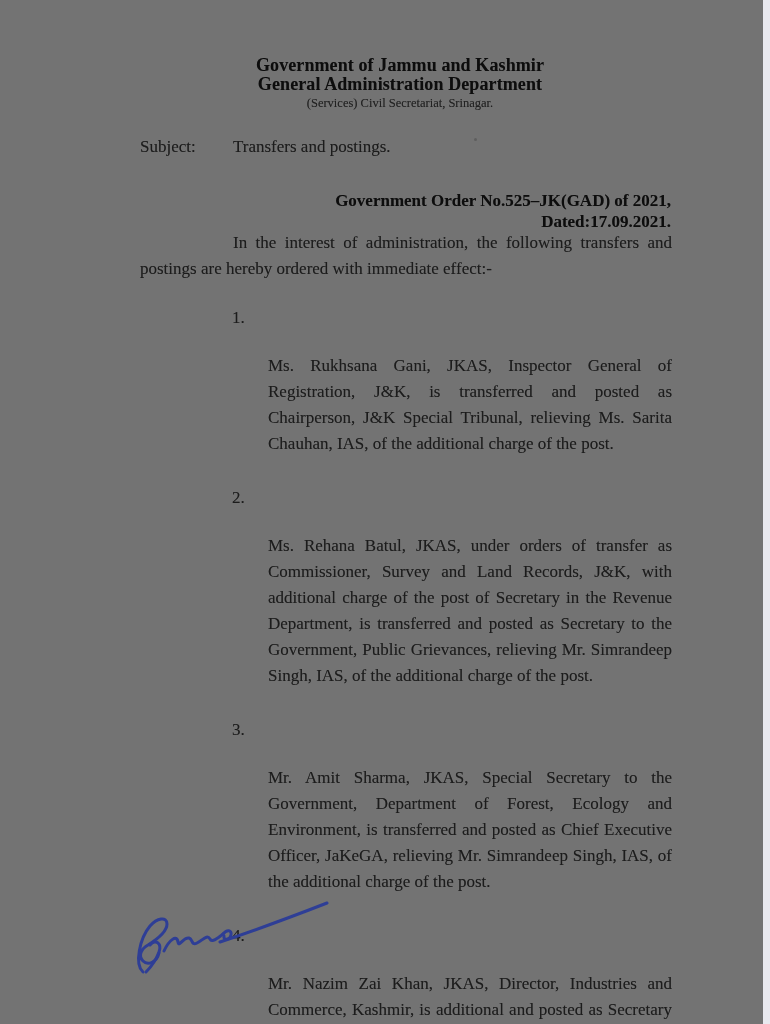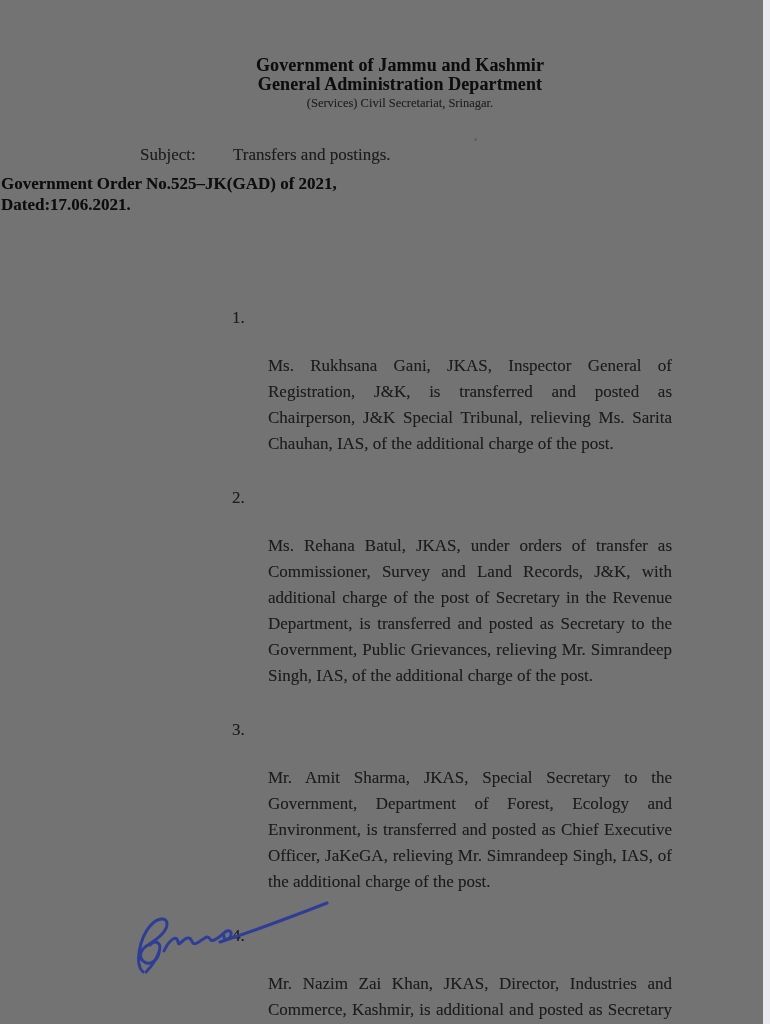--- a/index.html
+++ b/index.html
@@ -41,45 +41,45 @@
     letter-spacing: 0.1px;
   }
   .header .h-sub {
     font-size: 12.5px;
     color: #222;
     margin-top: 2px;
     line-height: 15px;
   }
   .subject-row {
     position: absolute;
-    top: 144px;
+    top: 136px;
     left: 140px;
     font-size: 17px;
     line-height: 22px;
   }
   .subject-row .subject-label {
     display: inline-block;
     width: 93px;
   }
   .speck {
     position: absolute;
     top: 138px;
     left: 474px;
     width: 3px;
     height: 3px;
     background: #555;
     border-radius: 50%;
     opacity: 0.7;
   }
   .order-heading {
     position: absolute;
-    top: 173px;
+    top: 190px;
     left: 1px;
     width: 670px;
-    text-align: left;
+    text-align: right;
     font-size: 17px;
     font-weight: 700;
     color: #0d0d0d;
     line-height: 21px;
   }
   .intro {
     position: absolute;
     top: 230px;
     left: 140px;
     width: 532px;
@@ -138,23 +138,24 @@
   </div>
 
   <div class="subject-row">
     <span class="subject-label">Subject:</span><span>Transfers and postings.</span>
   </div>
 
   <div class="speck"></div>
 
   <div class="order-heading">
     <div>Government Order No.525–JK(GAD) of 2021,</div>
-    <div>Dated:17.06.2021.</div>
+    <div>Dated:17.09.2021.</div>
   </div>
 
+  <div class="intro">In the interest of administration, the following transfers and postings are hereby ordered with immediate effect:-</div>
 
   <div class="order-list">
     <div class="order-item">
       <span class="num">1.</span>
       <span class="itext">Ms. Rukhsana Gani, JKAS, Inspector General of Registration, J&amp;K, is transferred and posted as Chairperson, J&amp;K Special Tribunal, relieving Ms. Sarita Chauhan, IAS, of the additional charge of the post.</span>
     </div>
     <div class="order-item">
       <span class="num">2.</span>
       <span class="itext">Ms. Rehana Batul, JKAS, under orders of transfer as Commissioner, Survey and Land Records, J&amp;K, with additional charge of the post of Secretary in the Revenue Department, is transferred and posted as Secretary to the Government, Public Grievances, relieving Mr. Simrandeep Singh, IAS, of the additional charge of the post.</span>
     </div>

